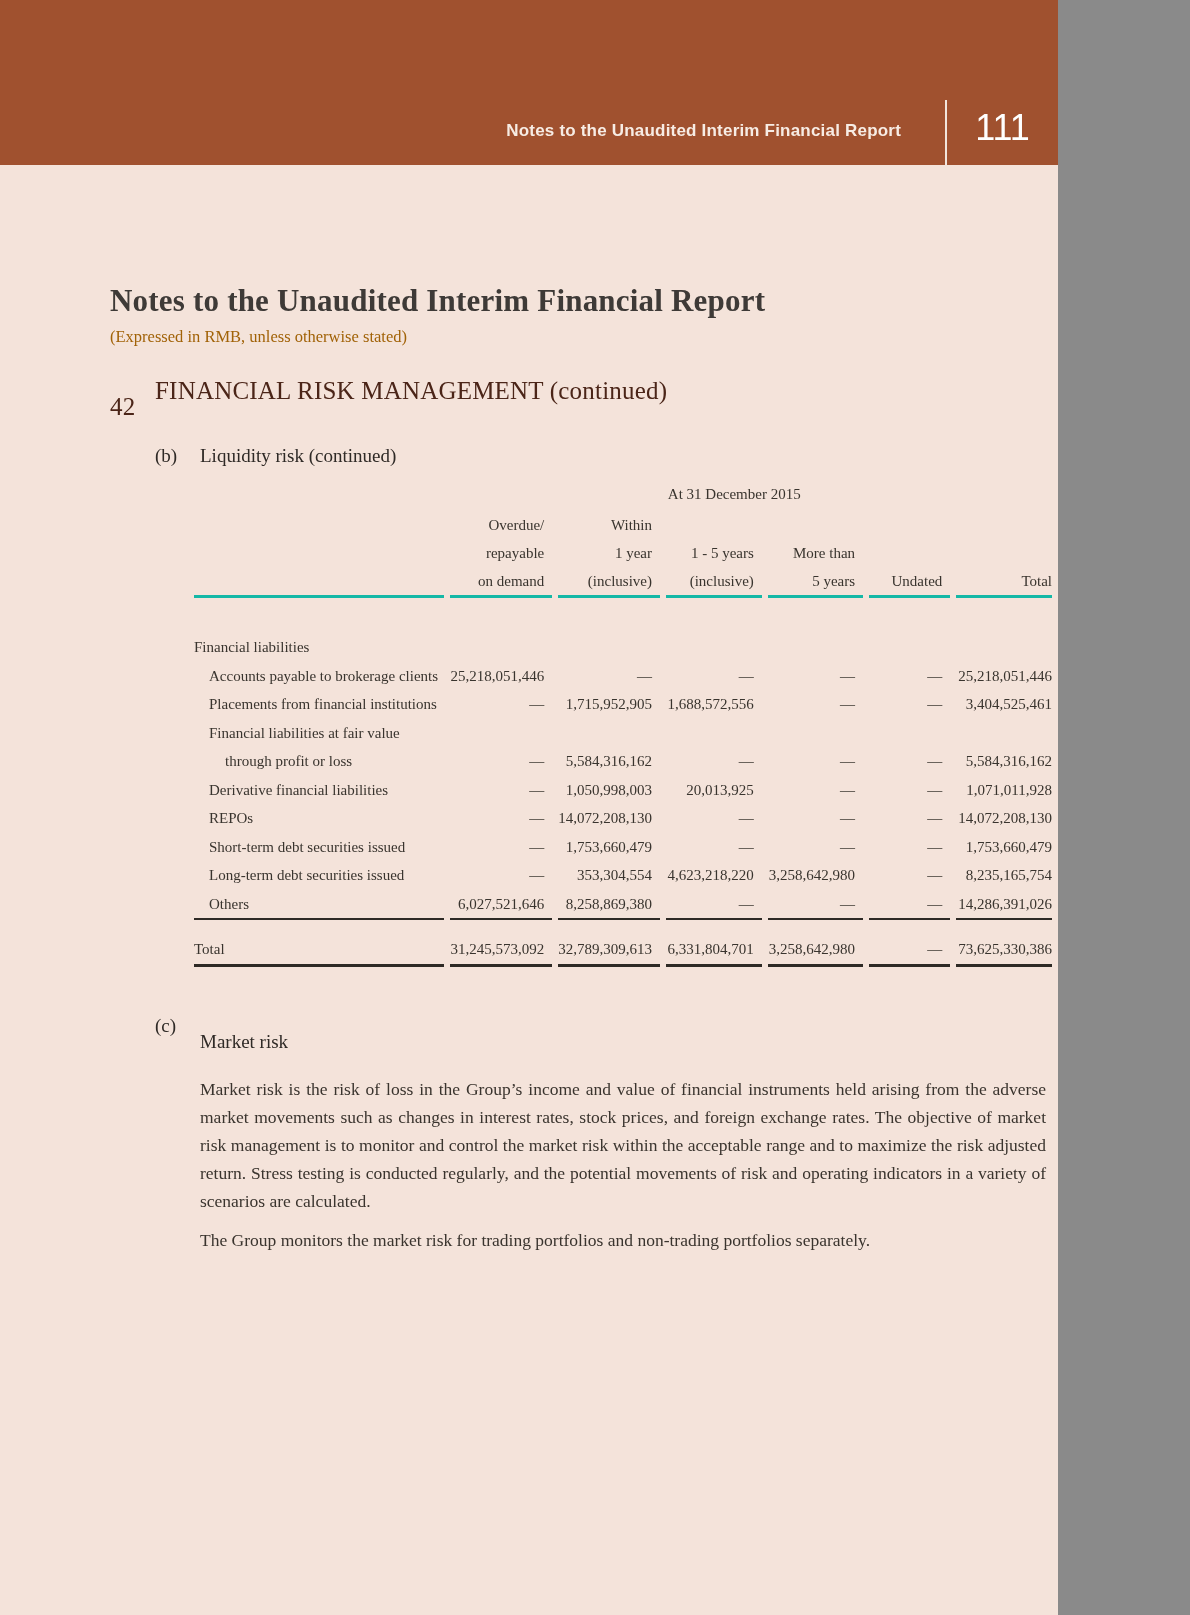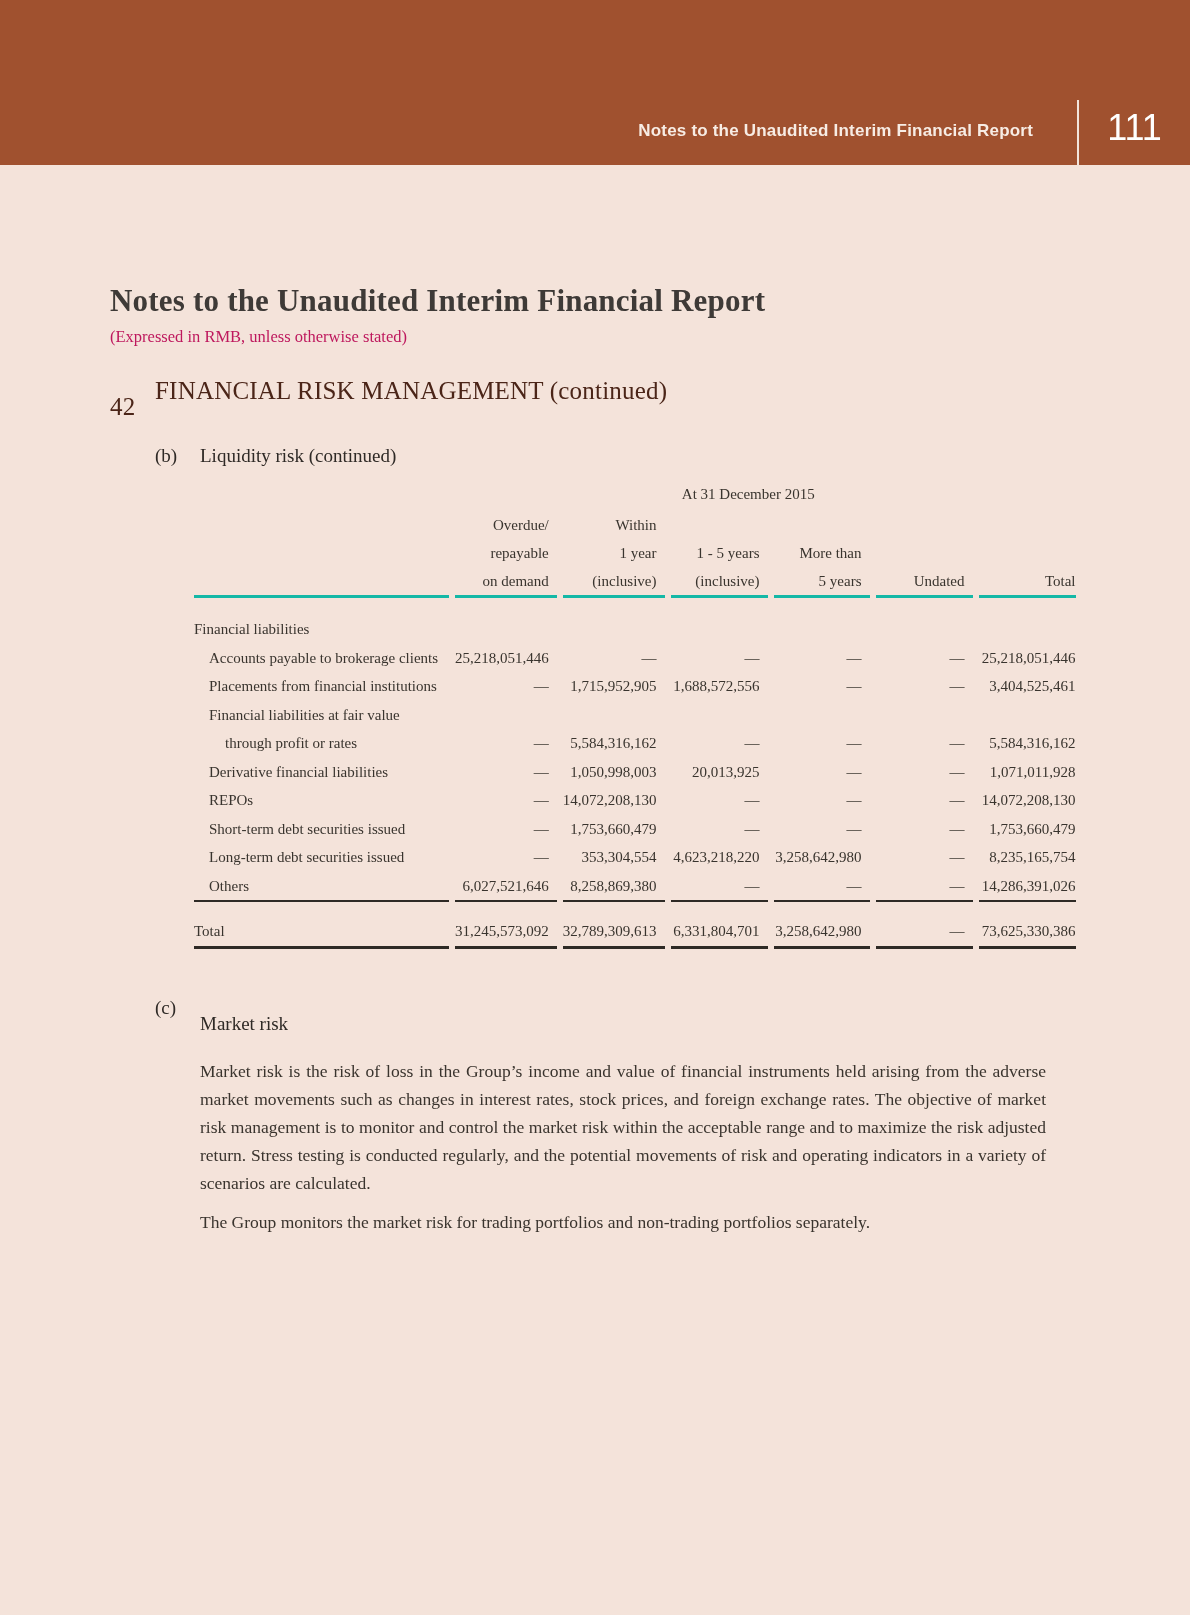--- a/index.html
+++ b/index.html
@@ -1,19 +1,19 @@
 <!DOCTYPE html>
 <html><head>
 <meta charset="utf-8">
 <style>
   * { margin: 0; padding: 0; box-sizing: border-box; }
   html, body { background: #8a8a8a; }
   .page {
     position: relative;
-    width: 1190px;
+    width: 1058px;
     height: 1615px;
     background: #F4E3DA;
     font-family: "Liberation Serif", serif;
     color: #38332E;
     overflow: hidden;
   }
 
   
   .banner {
     position: relative;
@@ -57,21 +57,21 @@
   .doc-title {
     margin: 118px 0 0 110px;
     font-size: 31px;
     font-weight: 700;
     color: #3E3A37;
     letter-spacing: 0.2px;
   }
   .doc-subtitle {
     margin: 8px 0 0 110px;
     font-size: 16.5px;
-    color: #be185d;
+    color: #a16207;
   }
   .section-heading {
     display: flex;
     margin: 30px 0 0 110px;
     font-size: 25px;
     color: #4B2518;
     letter-spacing: 0.2px;
   }
   .section-number { width: 45px; margin-top: 16px; }
   .sub-heading {
@@ -101,21 +101,21 @@
   .fin-table .num { text-align: right; padding-right: 8px; }
   .fin-table .num.last { padding-right: 0; }
   .fin-table td.period {
     text-align: center;
     padding-right: 34px;
     line-height: 34px;
     vertical-align: top;
   }
   .fin-table .hdr { line-height: 28px; }
   .fin-table tr.hdr-rule td { border-bottom: 3px solid #14b8a6; }
-  .fin-table tr.first-body td { padding-top: 17px; }
+  .fin-table tr.first-body td { padding-top: 35px; }
   .fin-table tr.rule-thin td { border-bottom: 2px solid #2E2A25; }
   .fin-table tr.total-row td {
     padding-top: 15px;
     border-bottom: 3px solid #2E2A25;
   }
   .fin-table .ind1 { padding-left: 15px; }
   .fin-table .ind2 { padding-left: 31px; }
 
   
   .market-heading {
@@ -233,21 +233,21 @@
       <tr>
         <td class="ind1">Financial liabilities at fair value</td>
         <td class="num"></td>
         <td class="num"></td>
         <td class="num"></td>
         <td class="num"></td>
         <td class="num"></td>
         <td class="num last"></td>
       </tr>
       <tr>
-        <td class="ind2">through profit or rates</td>
+        <td class="ind2">through profit or loss</td>
         <td class="num">—</td>
         <td class="num">5,584,316,162</td>
         <td class="num">—</td>
         <td class="num">—</td>
         <td class="num">—</td>
         <td class="num last">5,584,316,162</td>
       </tr>
       <tr>
         <td class="ind1">Derivative financial liabilities</td>
         <td class="num">—</td>

